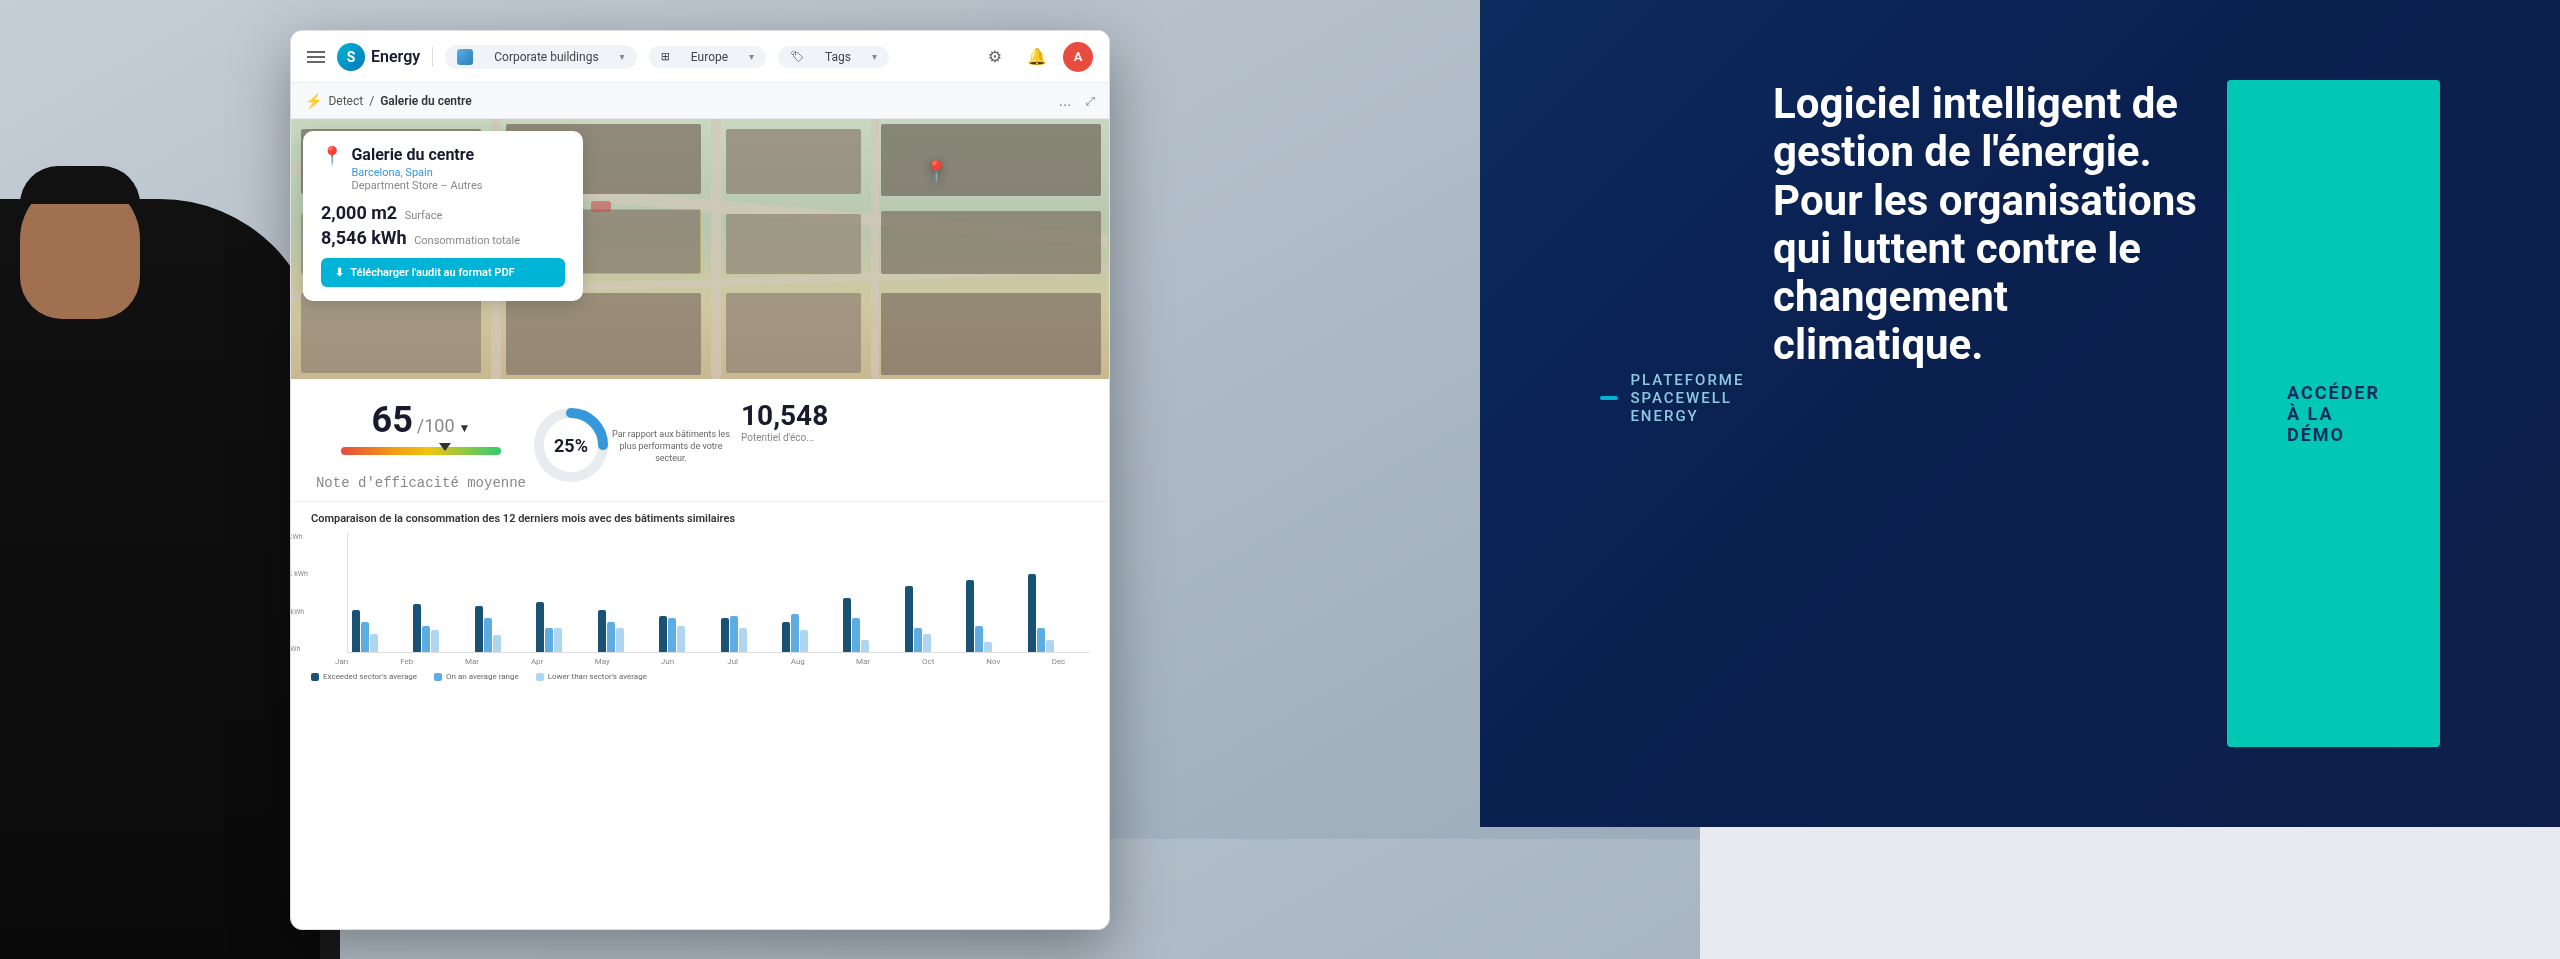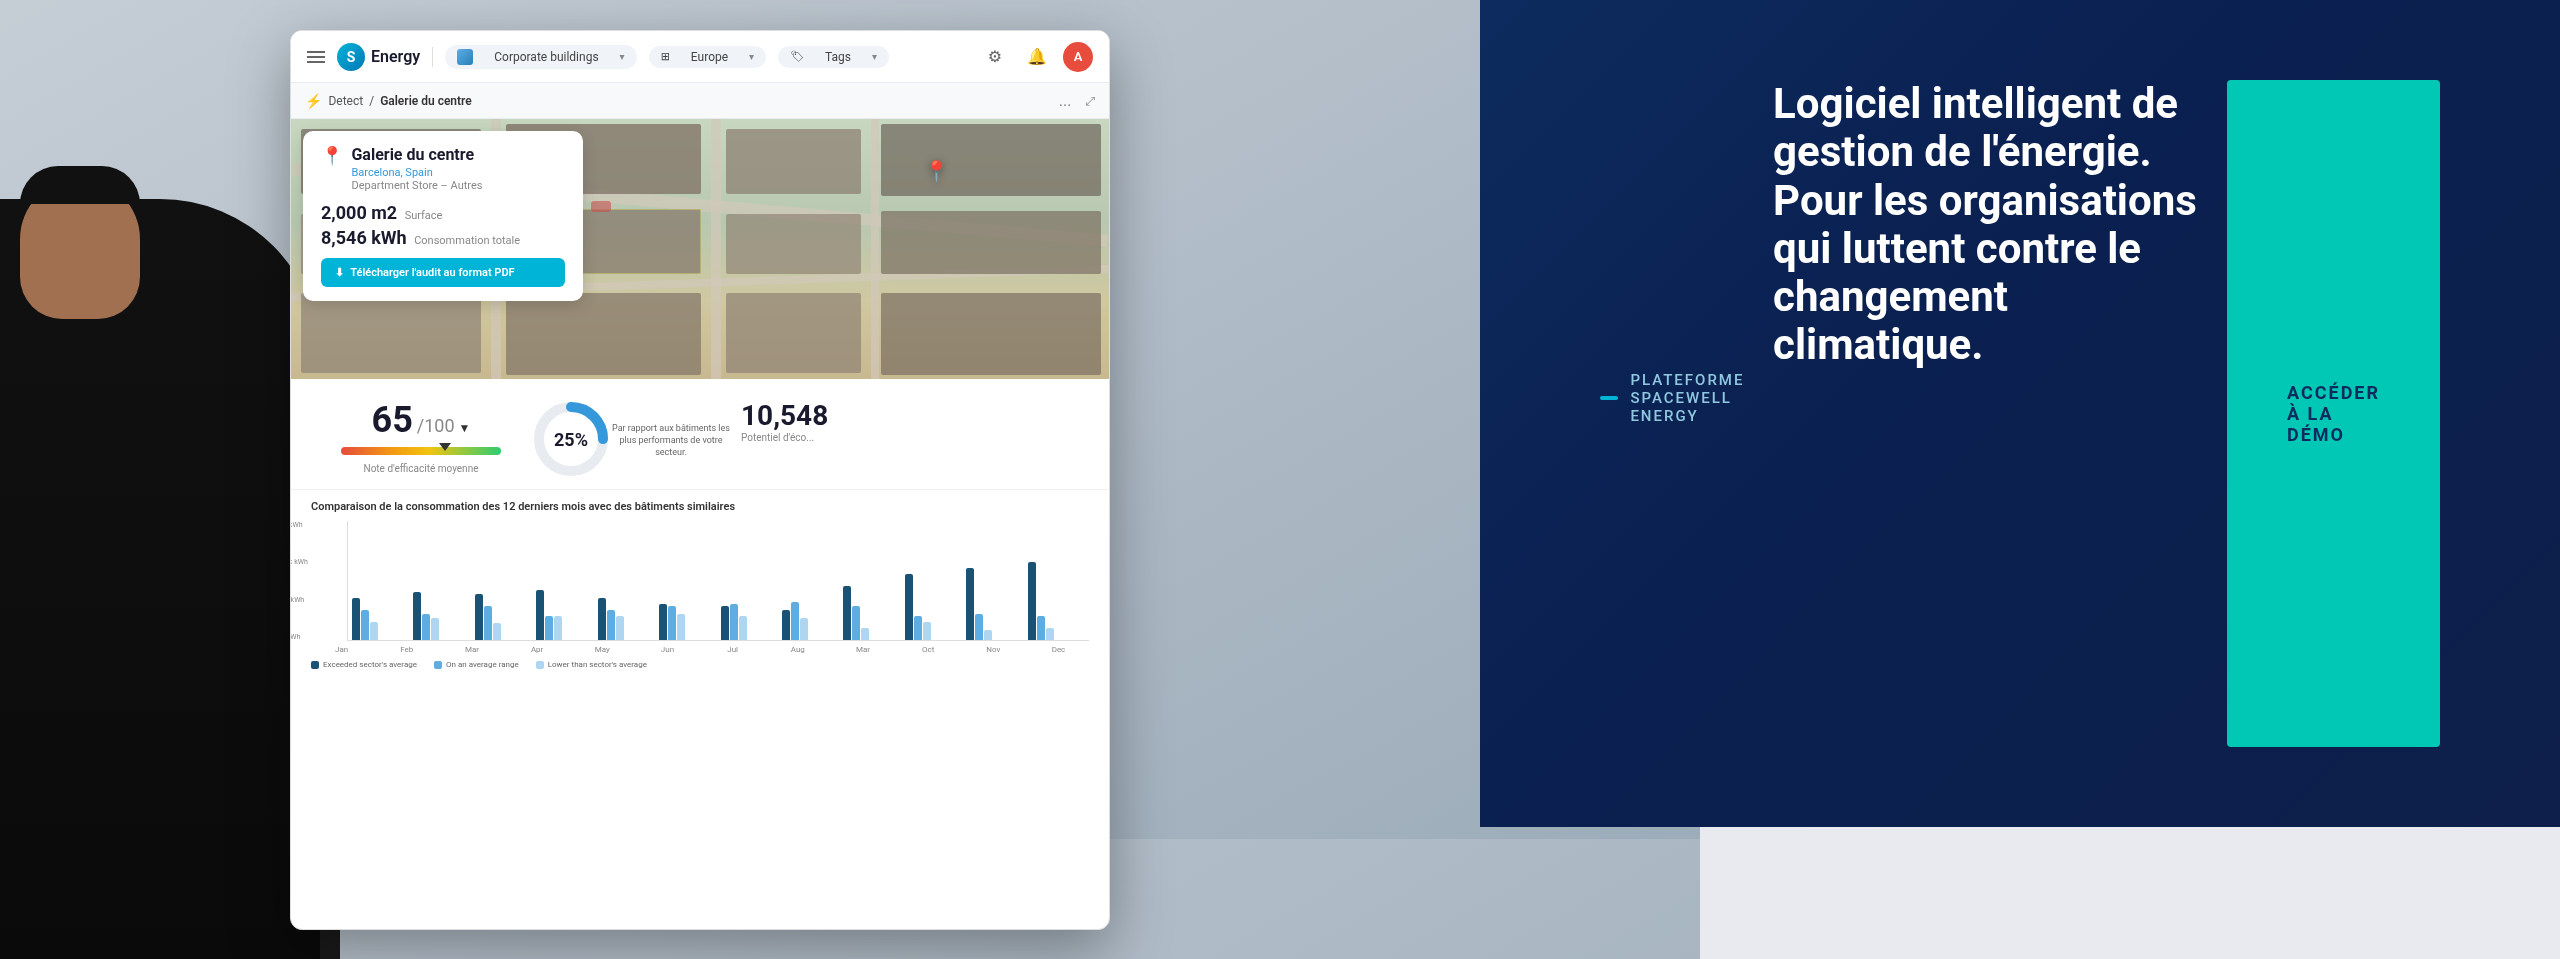--- a/index.html
+++ b/index.html
@@ -230,21 +230,21 @@
       left: 65%;
       top: -4px;
       width: 0; height: 0;
       border-left: 6px solid transparent;
       border-right: 6px solid transparent;
       border-top: 8px solid #333;
       transform: translateX(-50%);
     }
 
     .score-label {
-      font-size: 10px; color: #888; margin-top: 8px;
+      font-size: 14px; color: #888; margin-top: 20px; font-family: Liberation Mono, monospace;
     }
 
     .metric-donut {
       flex: 0 0 200px;
       display: flex; flex-direction: row;
       align-items: center;
     }
 
     .donut-wrapper {
       position: relative; width: 80px; height: 80px;

